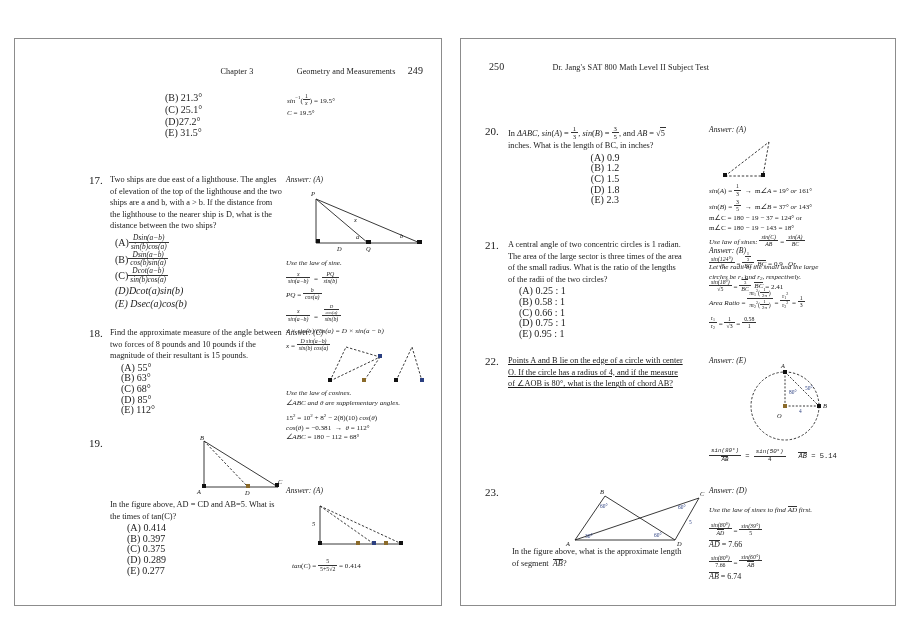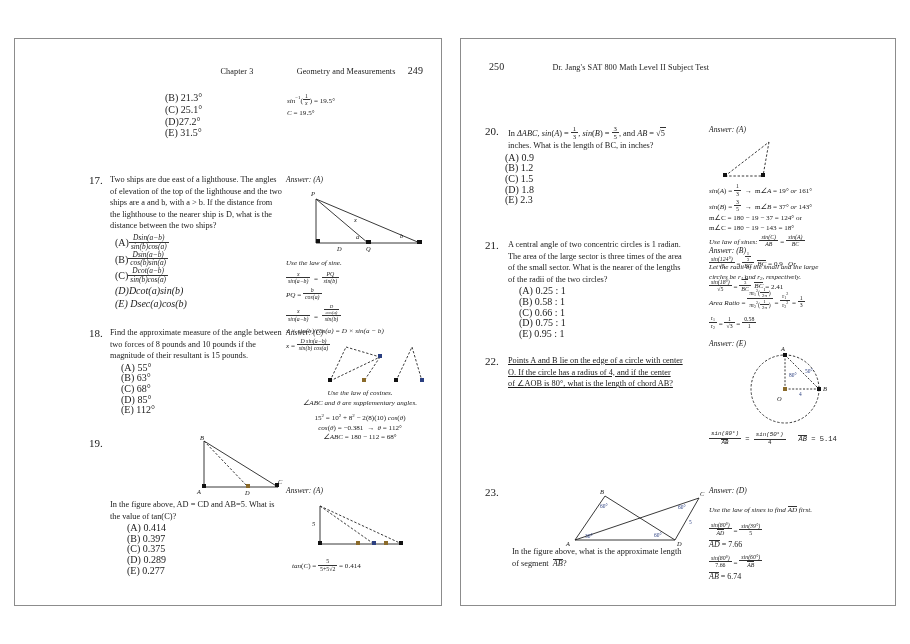--- a/index.html
+++ b/index.html
@@ -174,21 +174,21 @@
           <line class="dash" x1="76" y1="16" x2="60" y2="40"></line>
           <line class="dash" x1="26" y1="40" x2="76" y2="16"></line>
           <line class="dash" x1="92" y1="40" x2="108" y2="6"></line>
           <line class="dash" x1="108" y1="6" x2="118" y2="40"></line>
           <rect x="24" y="37" width="4" height="4" class="dotpt"></rect>
           <rect x="58" y="37" width="4" height="4" class="dotpt" style="fill:#8a6a2a;"></rect>
           <rect x="74" y="13" width="4" height="4" class="dotpt" style="fill:#2b3f80;"></rect>
           <rect x="90" y="37" width="4" height="4" class="dotpt"></rect>
           <rect x="116" y="37" width="4" height="4" class="dotpt" style="fill:#2b3f80;"></rect>
         </svg>
-        <div class="sol" style="margin-top:4px;text-align:center;">
+        <div class="sol" style="margin-top:4px;">
           <div class="ln it">Use the law of cosines.</div>
           <div class="ln it">∠ABC and θ are supplementary angles.</div>
           <div class="ln" style="margin-top:2px;">
             15<sup>2</sup> = 10<sup>2</sup> + 8<sup>2</sup> − 2(8)(10) <span class="mi">cos</span>(<span class="mi">θ</span>)
           </div>
           <div class="ln">
             <span class="mi">cos</span>(<span class="mi">θ</span>) = −0.381 &nbsp;→&nbsp; <span class="mi">θ</span> = 112°
           </div>
           <div class="ln">
             <span class="mi">∠ABC</span> = 180 − 112 = 68°
@@ -208,21 +208,21 @@
         <rect x="54" y="47" width="4" height="4" class="dotpt" style="fill:#8a6a2a;"></rect>
         <rect x="83" y="46" width="4" height="4" class="dotpt"></rect>
         <text class="lbl" x="8" y="3">B</text>
         <text class="lbl" x="5" y="57">A</text>
         <text class="lbl" x="53" y="58">D</text>
         <text class="lbl" x="86" y="47">C</text>
       </svg>
       <div style="position:absolute;left:95px;top:460px;width:170px;">
         <div class="qbody" style="margin-left:0;">
           <div class="ln">In the figure above, AD = CD and AB=5. What is</div>
-          <div class="ln">the value of tan(C)?</div>
+          <div class="ln">the times of tan(C)?</div>
         </div>
         <div class="choices" style="margin-left:17px;">
           <div class="ch">(A)  0.414</div>
           <div class="ch">(B)  0.397</div>
           <div class="ch">(C)  0.375</div>
           <div class="ch">(D)  0.289</div>
           <div class="ch">(E)  0.277</div>
         </div>
       </div>
 
@@ -259,21 +259,21 @@
       </div>
 
       <div class="qblock" style="left:24px;top:86px;width:210px;">
         <div class="qnum">20.</div>
         <div class="qbody" style="margin-left:23px;">
           <div class="ln">
             In <span class="mi">ΔABC</span>, <span class="mi">sin</span>(<span class="mi">A</span>) = <span class="frac"><span class="num">1</span><span class="den">3</span></span>, <span class="mi">sin</span>(<span class="mi">B</span>) = <span class="frac"><span class="num">3</span><span class="den">5</span></span>, and <span class="mi">AB</span> = <span class="rad">√<span class="sq">5</span></span>
           </div>
           <div class="ln">inches. What is the length of BC, in inches?</div>
         </div>
-        <div class="choices" style="margin-left:20px;">
+        <div class="choices" style="margin-left:30px;text-align:center;">
           <div class="ch">(A)  0.9</div>
           <div class="ch">(B)  1.2</div>
           <div class="ch">(C)  1.5</div>
           <div class="ch">(D)  1.8</div>
           <div class="ch">(E)  2.3</div>
         </div>
       </div>
 
       <div class="ablock" style="left:248px;top:86px;width:180px;">
         <div class="ans-label">Answer: (A)</div>
@@ -305,21 +305,21 @@
             &nbsp;<span class="ovl mi">BC</span> = 2.41
           </div>
         </div>
       </div>
 
       <div class="qblock" style="left:24px;top:200px;width:215px;">
         <div class="qnum">21.</div>
         <div class="qbody" style="margin-left:23px;">
           <div class="ln">A central angle of two concentric circles is 1 radian.</div>
           <div class="ln">The area of the large sector is three times of the area</div>
-          <div class="ln">of the small sector. What is the nearer of the lengths</div>
+          <div class="ln">of the small radius. What is the ratio of the lengths</div>
           <div class="ln">of the radii of the two circles?</div>
         </div>
         <div class="choices" style="margin-left:34px;">
           <div class="ch">(A)  0.25 : 1</div>
           <div class="ch">(B)  0.58 : 1</div>
           <div class="ch">(C)  0.66 : 1</div>
           <div class="ch">(D)  0.75 : 1</div>
           <div class="ch">(E)  0.95 : 1</div>
         </div>
       </div>
@@ -339,26 +339,26 @@
             <span class="frac"><span class="num">1</span><span class="den">√3</span></span> =
             <span class="frac"><span class="num">0.58</span><span class="den">1</span></span>
           </div>
         </div>
       </div>
 
       <div class="qblock" style="left:24px;top:316px;width:215px;text-decoration:underline;">
         <div class="qnum">22.</div>
         <div class="qbody" style="margin-left:23px;">
           <div class="ln">Points A and B lie on the edge of a circle with center</div>
-          <div class="ln">O. If the circle has a radius of 4, and if the center</div>
+          <div class="ln">O. If the circle has a radius of 4, and if the measure</div>
           <div class="ln">of ∠AOB is 80°, what is the length of chord AB?</div>
         </div>
       </div>
 
-      <div class="ablock" style="left:248px;top:300px;width:180px;">
+      <div class="ablock" style="left:248px;top:317px;width:180px;">
         <div class="ans-label">Answer: (E)</div>
         <svg width="120" height="76" style="margin-top:2px;margin-left:22px;">
           <circle class="dash" cx="54" cy="38" r="34"></circle>
           <line class="stroke" x1="54" y1="4" x2="54" y2="38" stroke-dasharray="2 1.6"></line>
           <line class="stroke" x1="54" y1="38" x2="88" y2="38" stroke-dasharray="2 1.6"></line>
           <line class="stroke" x1="54" y1="4" x2="88" y2="38" stroke-dasharray="2 1.6"></line>
           <rect x="52" y="2" width="4" height="4" class="dotpt"></rect>
           <rect x="52" y="36" width="4" height="4" class="dotpt" style="fill:#8a6a2a;"></rect>
           <rect x="86" y="36" width="4" height="4" class="dotpt"></rect>
           <text class="lbl" x="50" y="0">A</text>

